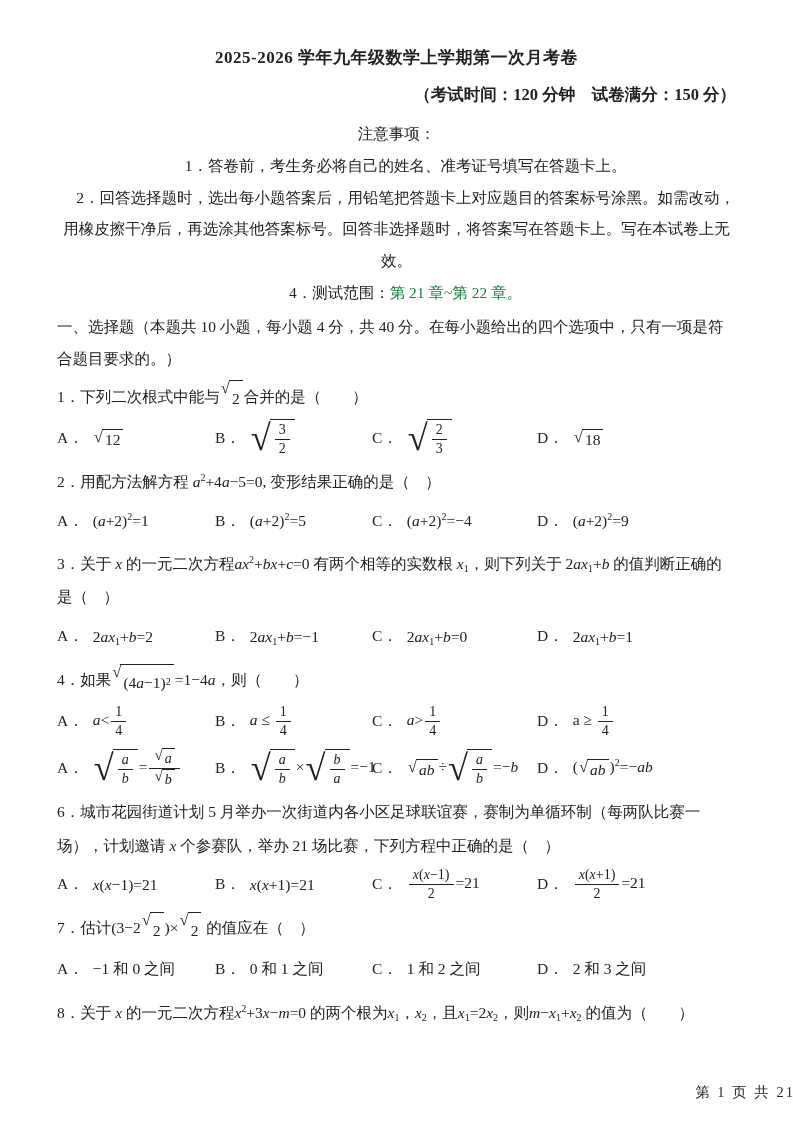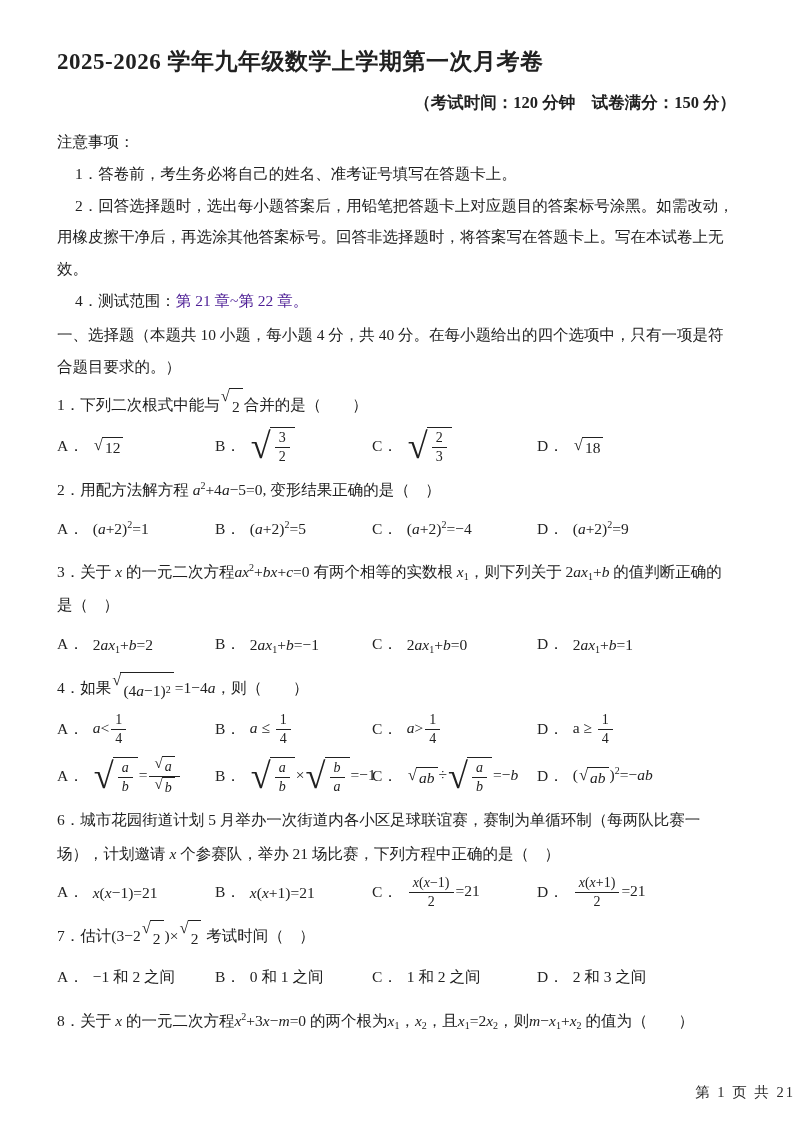--- a/index.html
+++ b/index.html
@@ -11,31 +11,31 @@
     font-size: 15.5px;
     overflow: hidden;
   }
   .page {
     position: relative;
     width: 793px; height: 1122px;
     padding: 46px 57px 0 57px;
     background: #fff;
   }
   .title {
-    text-align: left; font-weight: 700; font-size: 23px;
+    text-align: center; font-weight: 700; font-size: 17px;
     letter-spacing: 0.5px;
   }
   .subtitle {
     text-align: right; font-weight: 700; font-size: 16.5px;
     margin-top: 15px;
   }
-  .notices { margin-top: 12px; }
+  .notices { margin-top: 12px; text-align: center; }
   .notices-heading { line-height: 2.05; }
   .notice { line-height: 2.05; text-indent: 18px; }
-  .red { color: #4c1d95; }
+  .red { color: #15803d; }
   .section-heading { font-weight: 400; line-height: 2.1; margin-top: 2px; }
   .questions { margin-top: 2px; }
   .q-stem { line-height: 2.15; margin-top: 4px; }
   .opts {
     display: grid;
     grid-template-columns: 158px 157px 165px 1fr;
     align-items: center;
     margin: 3px 0 6px 0;
     min-height: 40px;
   }
@@ -380,25 +380,25 @@
         <div class="q-stem"><span class="rm">7．估计</span><span class="rm">(3−2</span><span class="sqrt">
             <span class="rad">√</span>
             <span class="rc">
               <span class="rm">2</span>
             </span>
           </span><span class="rm">)×</span><span class="sqrt">
             <span class="rad">√</span>
             <span class="rc">
               <span class="rm">2</span>
             </span>
-          </span><span class="rm"> 考试时间（　）</span></div>
-        <div class="opts">
-          <span class="opt">
-            <span class="opt-label">A．</span>
-            <span class="opt-math"><span class="rm">−1 和 2 之间</span></span>
+          </span><span class="rm"> 的值应在（　）</span></div>
+        <div class="opts">
+          <span class="opt">
+            <span class="opt-label">A．</span>
+            <span class="opt-math"><span class="rm">−1 和 0 之间</span></span>
           </span>
           <span class="opt">
             <span class="opt-label">B．</span>
             <span class="opt-math"><span class="rm">0 和 1 之间</span></span>
           </span>
           <span class="opt">
             <span class="opt-label">C．</span>
             <span class="opt-math"><span class="rm">1 和 2 之间</span></span>
           </span>
           <span class="opt">

